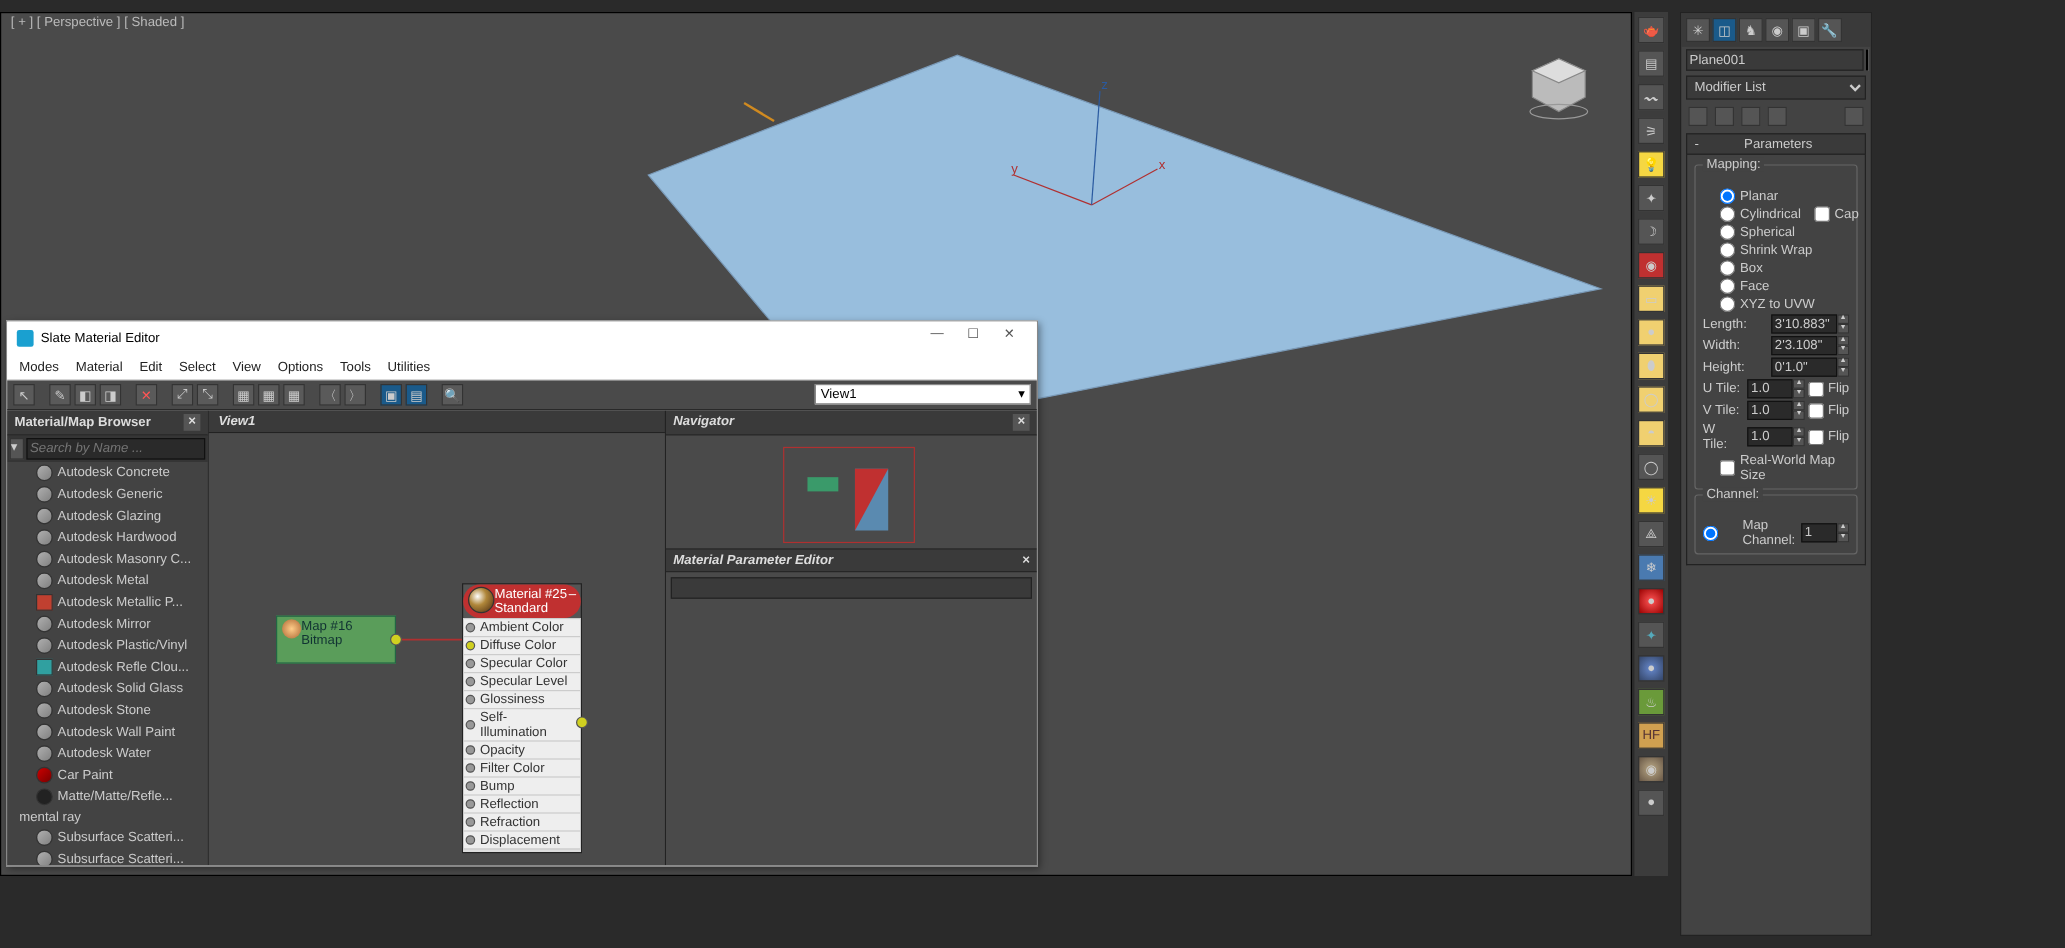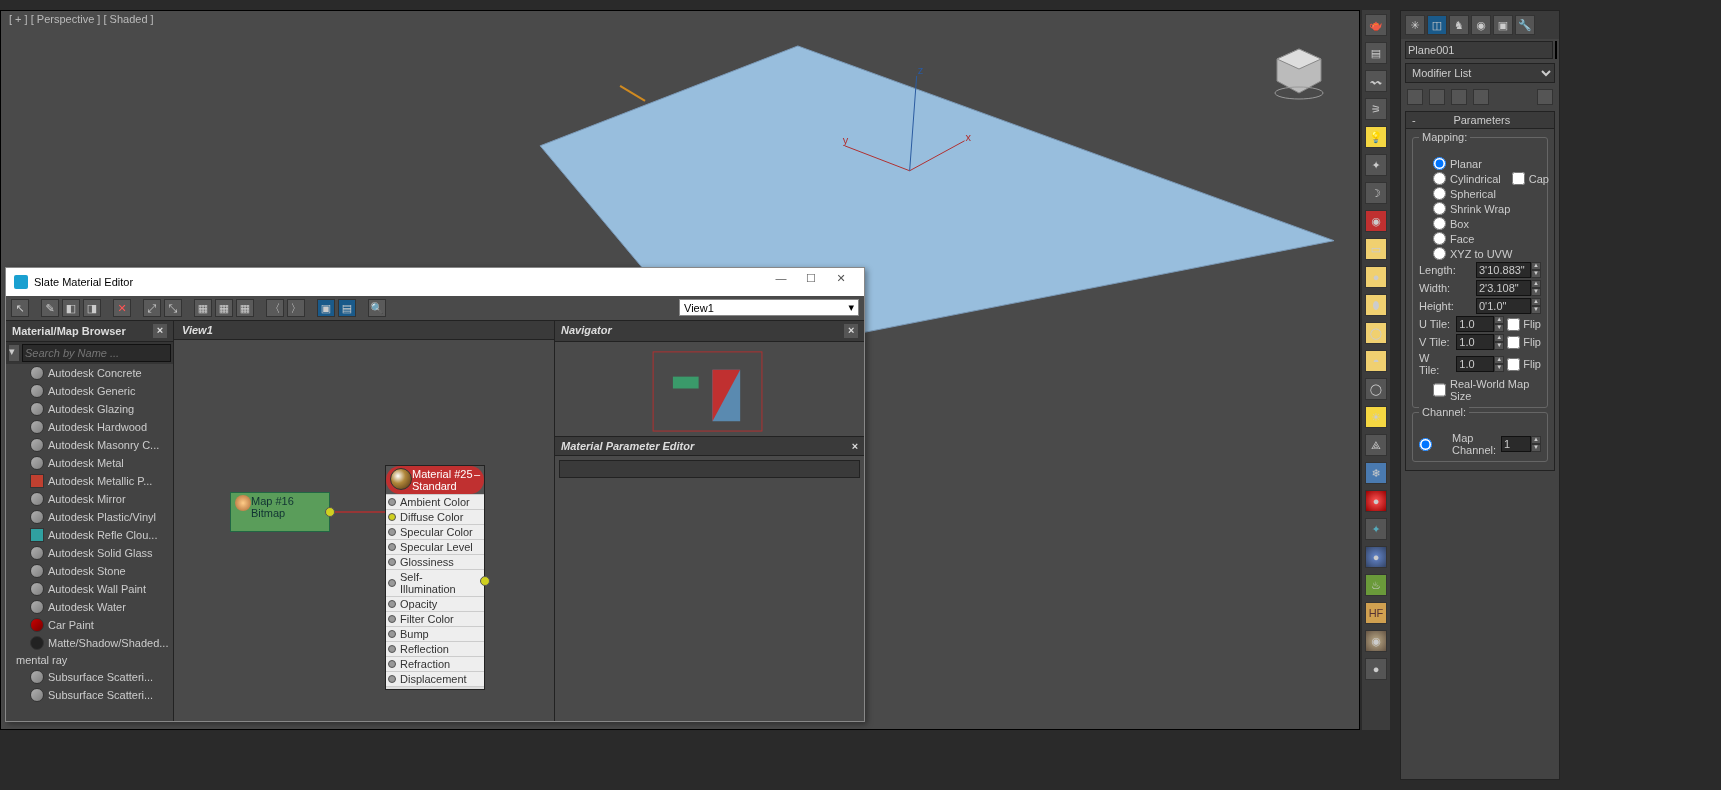--- a/index.html
+++ b/index.html
@@ -315,20 +315,30 @@
 </div>
 
 <div class="slate-win">
   <div class="slate-title">
     <div class="t-icon"></div>
     <div class="t-text">Slate Material Editor</div>
     <div class="win-btn">—</div>
     <div class="win-btn">☐</div>
     <div class="win-btn">✕</div>
   </div>
+  <div class="slate-menu">
+    <span>Modes</span>
+    <span>Material</span>
+    <span>Edit</span>
+    <span>Select</span>
+    <span>View</span>
+    <span>Options</span>
+    <span>Tools</span>
+    <span>Utilities</span>
+  </div>
   <div class="slate-toolbar">
     <div class="tbtn">↖</div>
     <div class="tbsep"></div>
     <div class="tbtn">✎</div>
     <div class="tbtn">◧</div>
     <div class="tbtn">◨</div>
     <div class="tbsep"></div>
     <div class="tbtn" style="color:#f55">✕</div>
     <div class="tbsep"></div>
     <div class="tbtn">⤢</div>
@@ -418,21 +428,21 @@
         <div class="mmb-item">
             <div class="mmb-icon amb"></div>
             <span>Autodesk Water</span>
           </div>
         <div class="mmb-item">
             <div class="mmb-icon carp"></div>
             <span>Car Paint</span>
           </div>
         <div class="mmb-item">
             <div class="mmb-icon" style="background:#222;border-radius:50%"></div>
-            <span>Matte/Shadow/Shaded...</span>
+            <span>Matte/Matte/Refle...</span>
           </div>
         <div class="mmb-item" style="padding-left:10px">
             <span>mental ray</span>
           </div>
         <div class="mmb-item">
             <div class="mmb-icon amb"></div>
             <span>Subsurface Scatteri...</span>
           </div>
         <div class="mmb-item">
             <div class="mmb-icon amb"></div>

